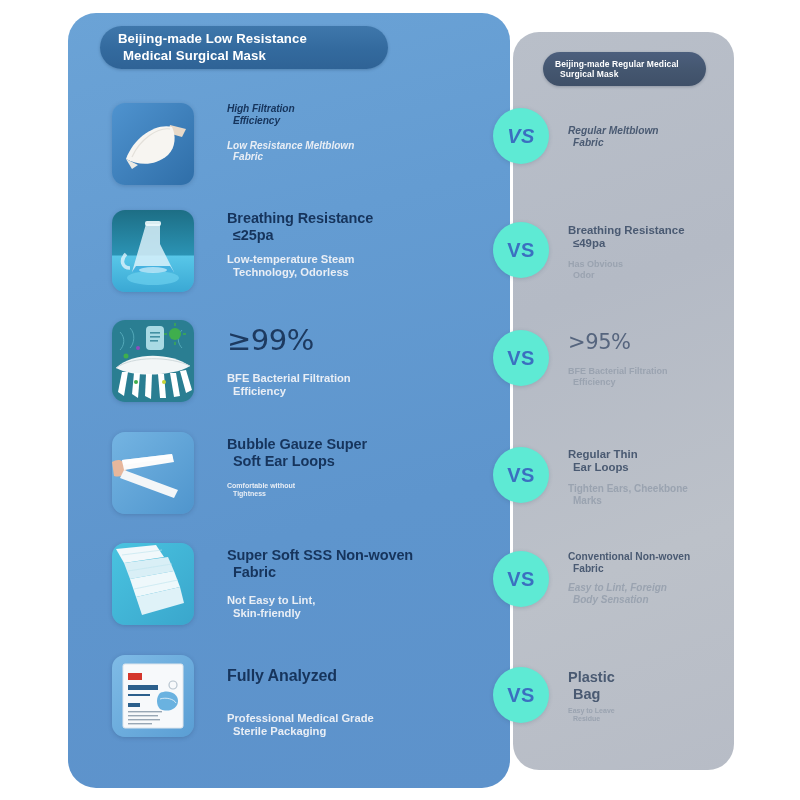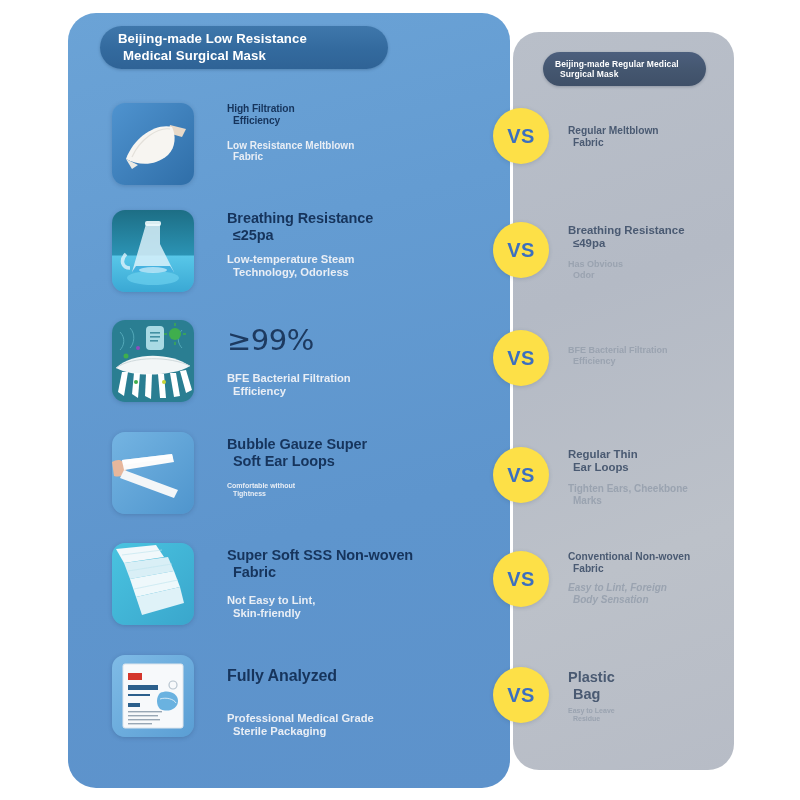--- a/index.html
+++ b/index.html
@@ -130,21 +130,21 @@
     letter-spacing: -0.5px;
     font-family: "DejaVu Sans", sans-serif;
   }
 
   
   .vs {
     position: absolute;
     width: 56px;
     height: 56px;
     border-radius: 50%;
-    background: #fde047;
+    background: #5eead4;
     display: flex;
     align-items: center;
     justify-content: center;
     color: #3b6fc0;
     font-weight: bold;
     font-size: 20px;
     letter-spacing: 0.3px;
     box-shadow: 0 1px 4px rgba(40,60,90,0.18);
   }
 
@@ -200,21 +200,21 @@
     </div>
   </div>
 
   <div class="banner banner-left">
     <div>
       <span>Beijing-made Low Resistance</span>
       <span class="l2">Medical Surgical Mask</span>
     </div>
   </div>
 
-  <div class="row" style="top:103px;">
+  <div class="row" style="top:103px;font-style:italic;">
     <div class="thumb">
       <svg viewBox="0 0 82 82">
         <defs>
           <linearGradient id="bg1" x1="0" y1="0" x2="1" y2="1">
             <stop offset="0" stop-color="#4f93cf"></stop>
               <stop offset="1" stop-color="#2f6ea8"></stop>
           </linearGradient>
         </defs>
         <rect width="82" height="82" fill="url(#bg1)"></rect>
         <path d="M58 22 L74 26 L70 34 L56 30 Z" fill="#e8d9c8"></path>
@@ -332,20 +332,21 @@
       <div class="lt-big">≥99%</div>
       <div class="lt-sub" style="margin-top:17px;">
         <span>BFE Bacterial Filtration</span>
         <span class="l2">Efficiency</span>
       </div>
     </div>
     <div class="vs" style="left:493px; top:10px;">
       <span>VS</span>
     </div>
     <div class="right-text" style="left:568px; top:12px;">
+      <div class="rt-big">&gt;95%</div>
       <div class="rt-sub" style="margin-top:13px;">
         <span>BFE Bacterial Filtration</span>
         <span class="l2">Efficiency</span>
       </div>
     </div>
   </div>
 
   <div class="row" style="top:432px;">
     <div class="thumb">
       <svg viewBox="0 0 82 82">

